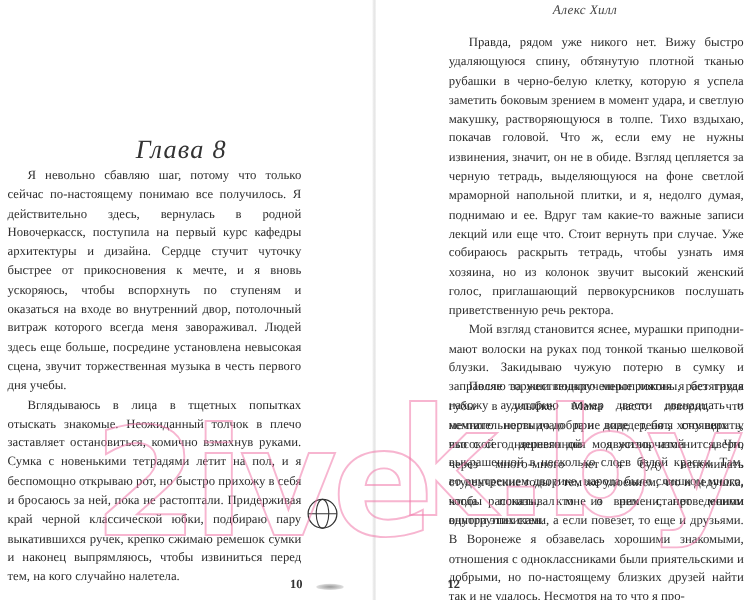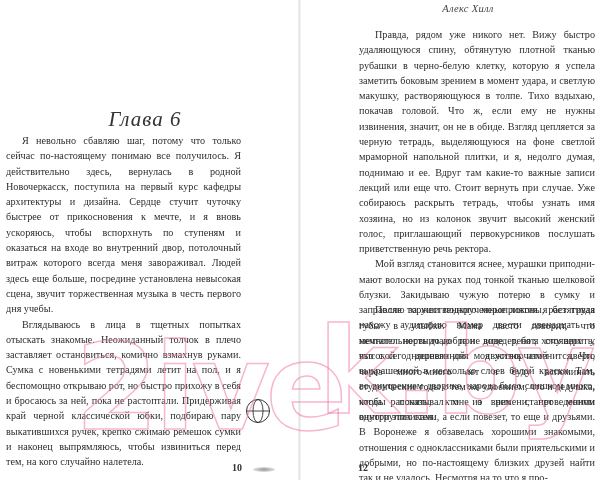--- a/index.html
+++ b/index.html
@@ -50,21 +50,21 @@
     }
     .wm-left { left: 75px; top: 318px; }
     .wm-right { left: 318px; top: 302px; }
   </style>
 </head>
 <body>
 
 <div class="spread">
 
   <div class="page page-left">
-    <div class="chapter-title">Глава 6</div>
+    <div class="chapter-title">Глава 8</div>
     <div class="text text-left">
       <p>Я невольно сбавляю шаг, потому что только сейчас по-настоящему понимаю    все получилось. Я действи­тельно здесь, вернулась в родной Новочеркасск, посту­пила на первый курс кафедры архитектуры и дизай­на. Сердце стучит чуточку быстрее от прикосновения к мечте, и я вновь ускоряюсь, чтобы вспорхнуть по сту­пеням и оказаться на входе во внутренний двор, по­толочный витраж которого всегда меня завораживал. Людей здесь еще больше, посредине установлена невы­сокая сцена, звучит торжественная музыка в честь пер­вого дня учебы.</p>
       <p>Вглядываюсь в лица в тщетных попытках отыскать знакомые. Неожиданный толчок в плечо заставляет остановиться, комично взмахнув руками. Сумка с но­венькими тетрадями летит на пол, и я беспомощно от­крываю рот, но быстро прихожу в себя и бросаюсь за ней, пока не растоптали. Придерживая край черной классической юбки, подбираю пару выкатившихся ру­чек, крепко сжимаю ремешок сумки и наконец выпрям­ляюсь, чтобы извиниться перед тем, на кого случайно налетела.</p>
     </div>
     <svg class="globe-icon" viewBox="0 0 26 26">
       <circle cx="13" cy="13" r="11.5" fill="none" stroke="#333" stroke-width="1"></circle>
       <ellipse cx="13" cy="13" rx="5" ry="11.5" fill="none" stroke="#333" stroke-width="0.9"></ellipse>
       <line x1="1.5" y1="13" x2="24.5" y2="13" stroke="#333" stroke-width="0.9"></line>
     </svg>
     <div class="folio folio-left">10</div>

